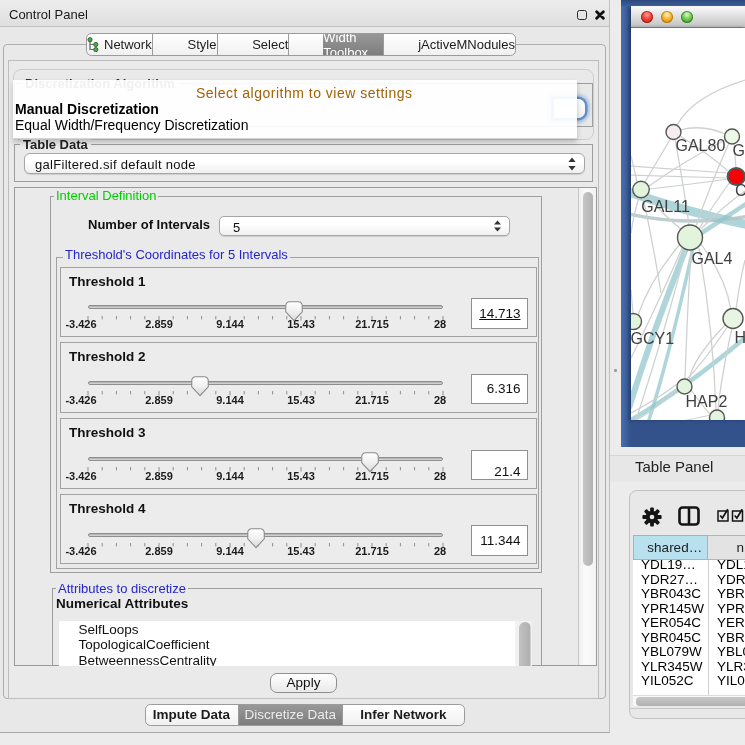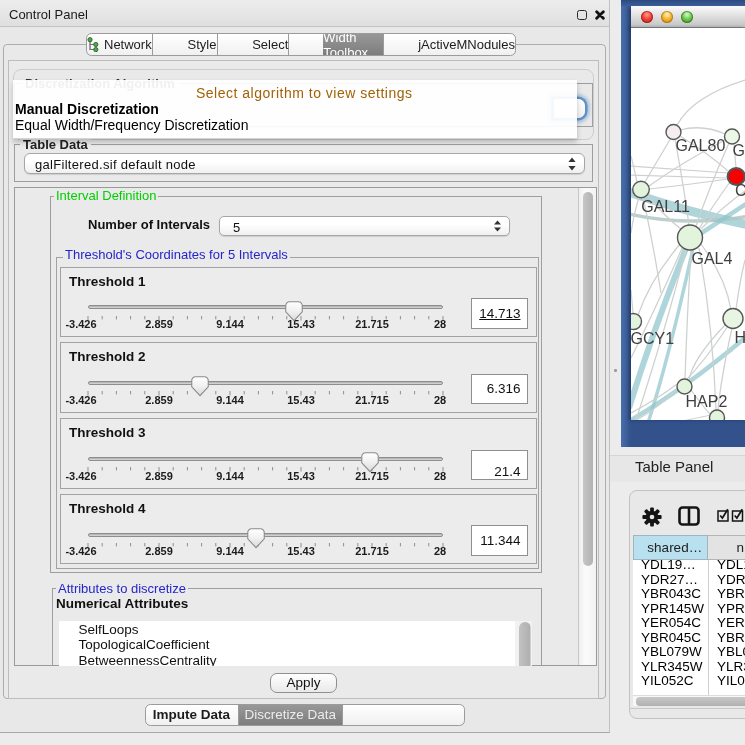--- a/index.html
+++ b/index.html
@@ -297,20 +297,23 @@
     <div class="abs" style="left:270px;top:672.5px;width:67px;height:20px;border-radius:7px;background:linear-gradient(#ffffff,#e9e9e9);border:1px solid #8f8f8f;display:flex;align-items:center;justify-content:center;">
       <span style="font-size:13.5px;color:#111;">Apply</span>
     </div>
 
     <div class="abs" id="bottabs" style="left:144.5px;top:703.7px;width:320.5px;height:22.5px;background:linear-gradient(#ffffff,#f0f0f0);border:1px solid #9b9b9b;border-radius:5.5px;overflow:hidden;display:flex;">
       <div style="width:93px;height:100%;display:flex;align-items:center;justify-content:center;border-right:1px solid #9b9b9b;">
           <span style="font-size:13.5px;font-weight:bold;color:#1c1c1c;">Impute Data</span>
         </div>
       <div style="width:104.5px;height:100%;display:flex;align-items:center;justify-content:center;border-right:1px solid #9b9b9b;background:linear-gradient(#989898,#7d7d7d);">
           <span style="font-size:13.5px;color:#ececec;">Discretize Data</span>
+        </div>
+      <div style="flex:1;height:100%;display:flex;align-items:center;justify-content:center;">
+          <span style="font-size:13.5px;font-weight:bold;color:#1c1c1c;">Infer Network</span>
         </div>
     </div>
 
     <div class="abs" style="left:13px;top:80px;width:564px;height:58.5px;background:rgba(255,255,255,0.93);border-bottom:1px solid rgba(150,150,150,0.4);box-shadow:0 3px 5px rgba(0,0,0,0.22);"></div>
     <div class="abs" style="left:196px;top:85px;font-size:14px;letter-spacing:0.5px;color:#a16207;">Select algorithm to view settings</div>
     <div class="abs" style="left:15px;top:100.5px;font-size:14px;font-weight:bold;color:#000;">Manual Discretization</div>
     <div class="abs" style="left:15px;top:117px;font-size:14px;color:#000;">Equal Width/Frequency Discretization</div>
   </div>
 
   <div class="abs" style="left:614px;top:369px;width:2.5px;height:2.5px;border-radius:50%;background:#9a9a9a;"></div>

